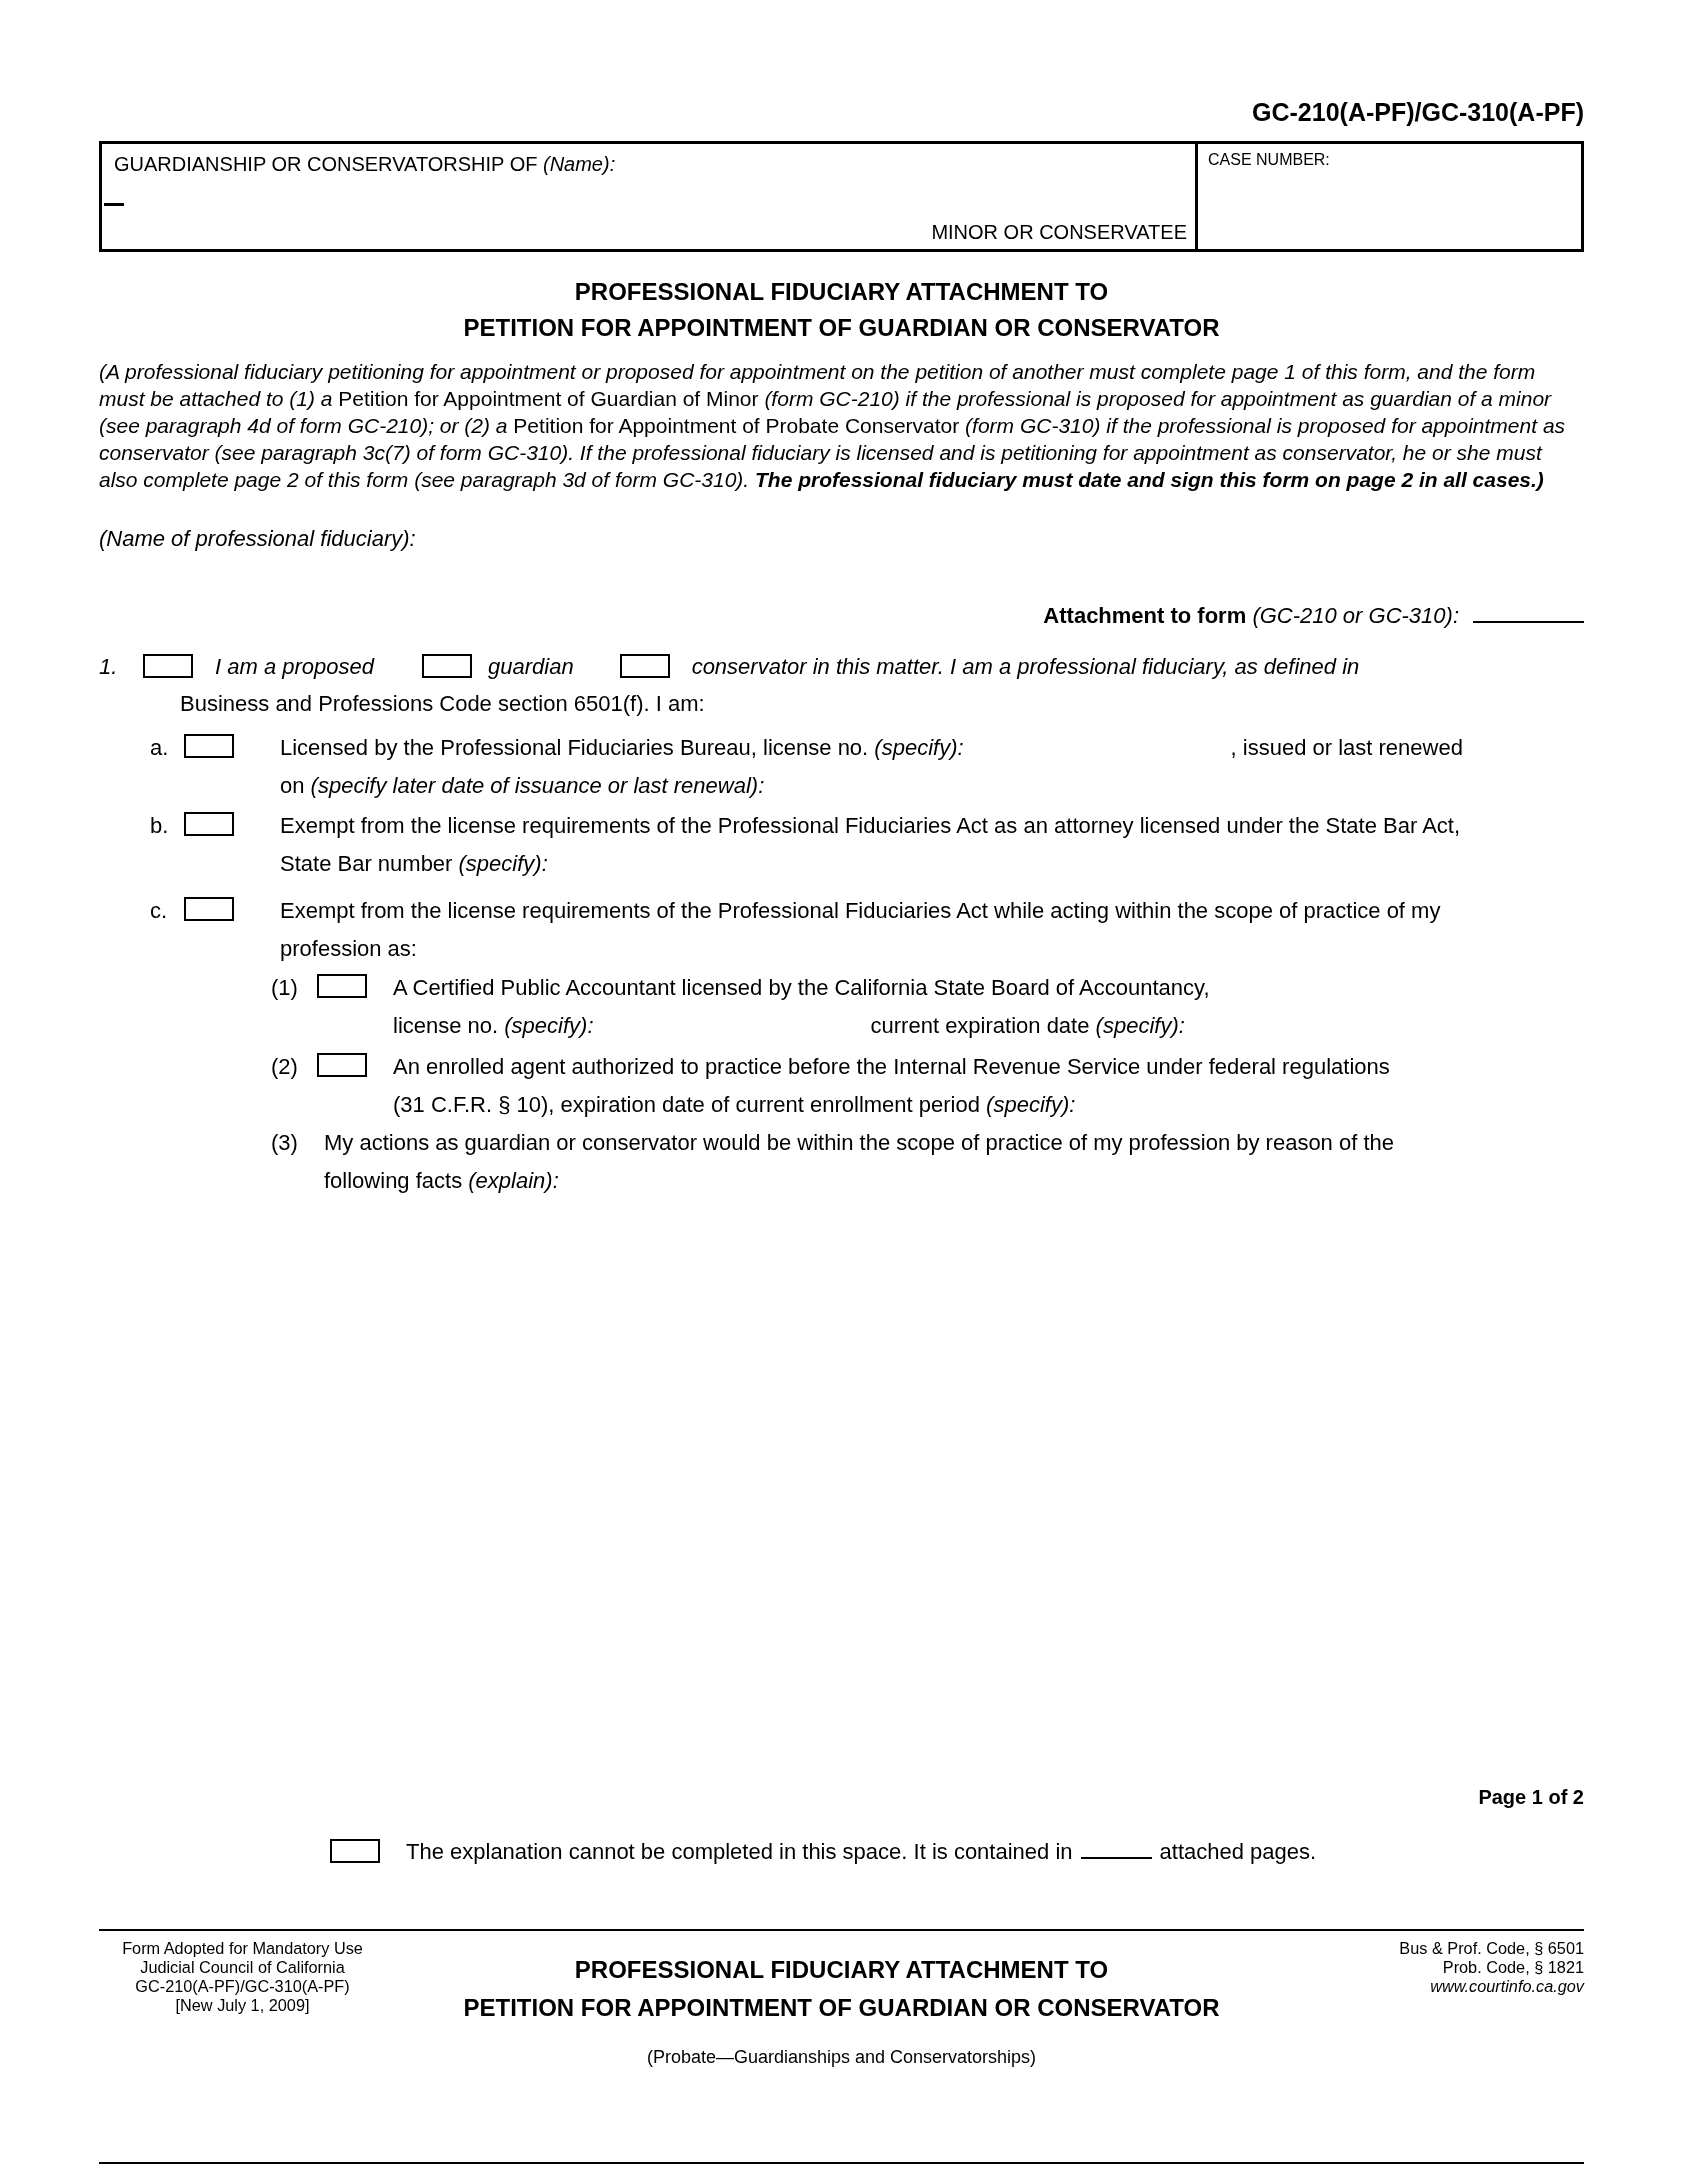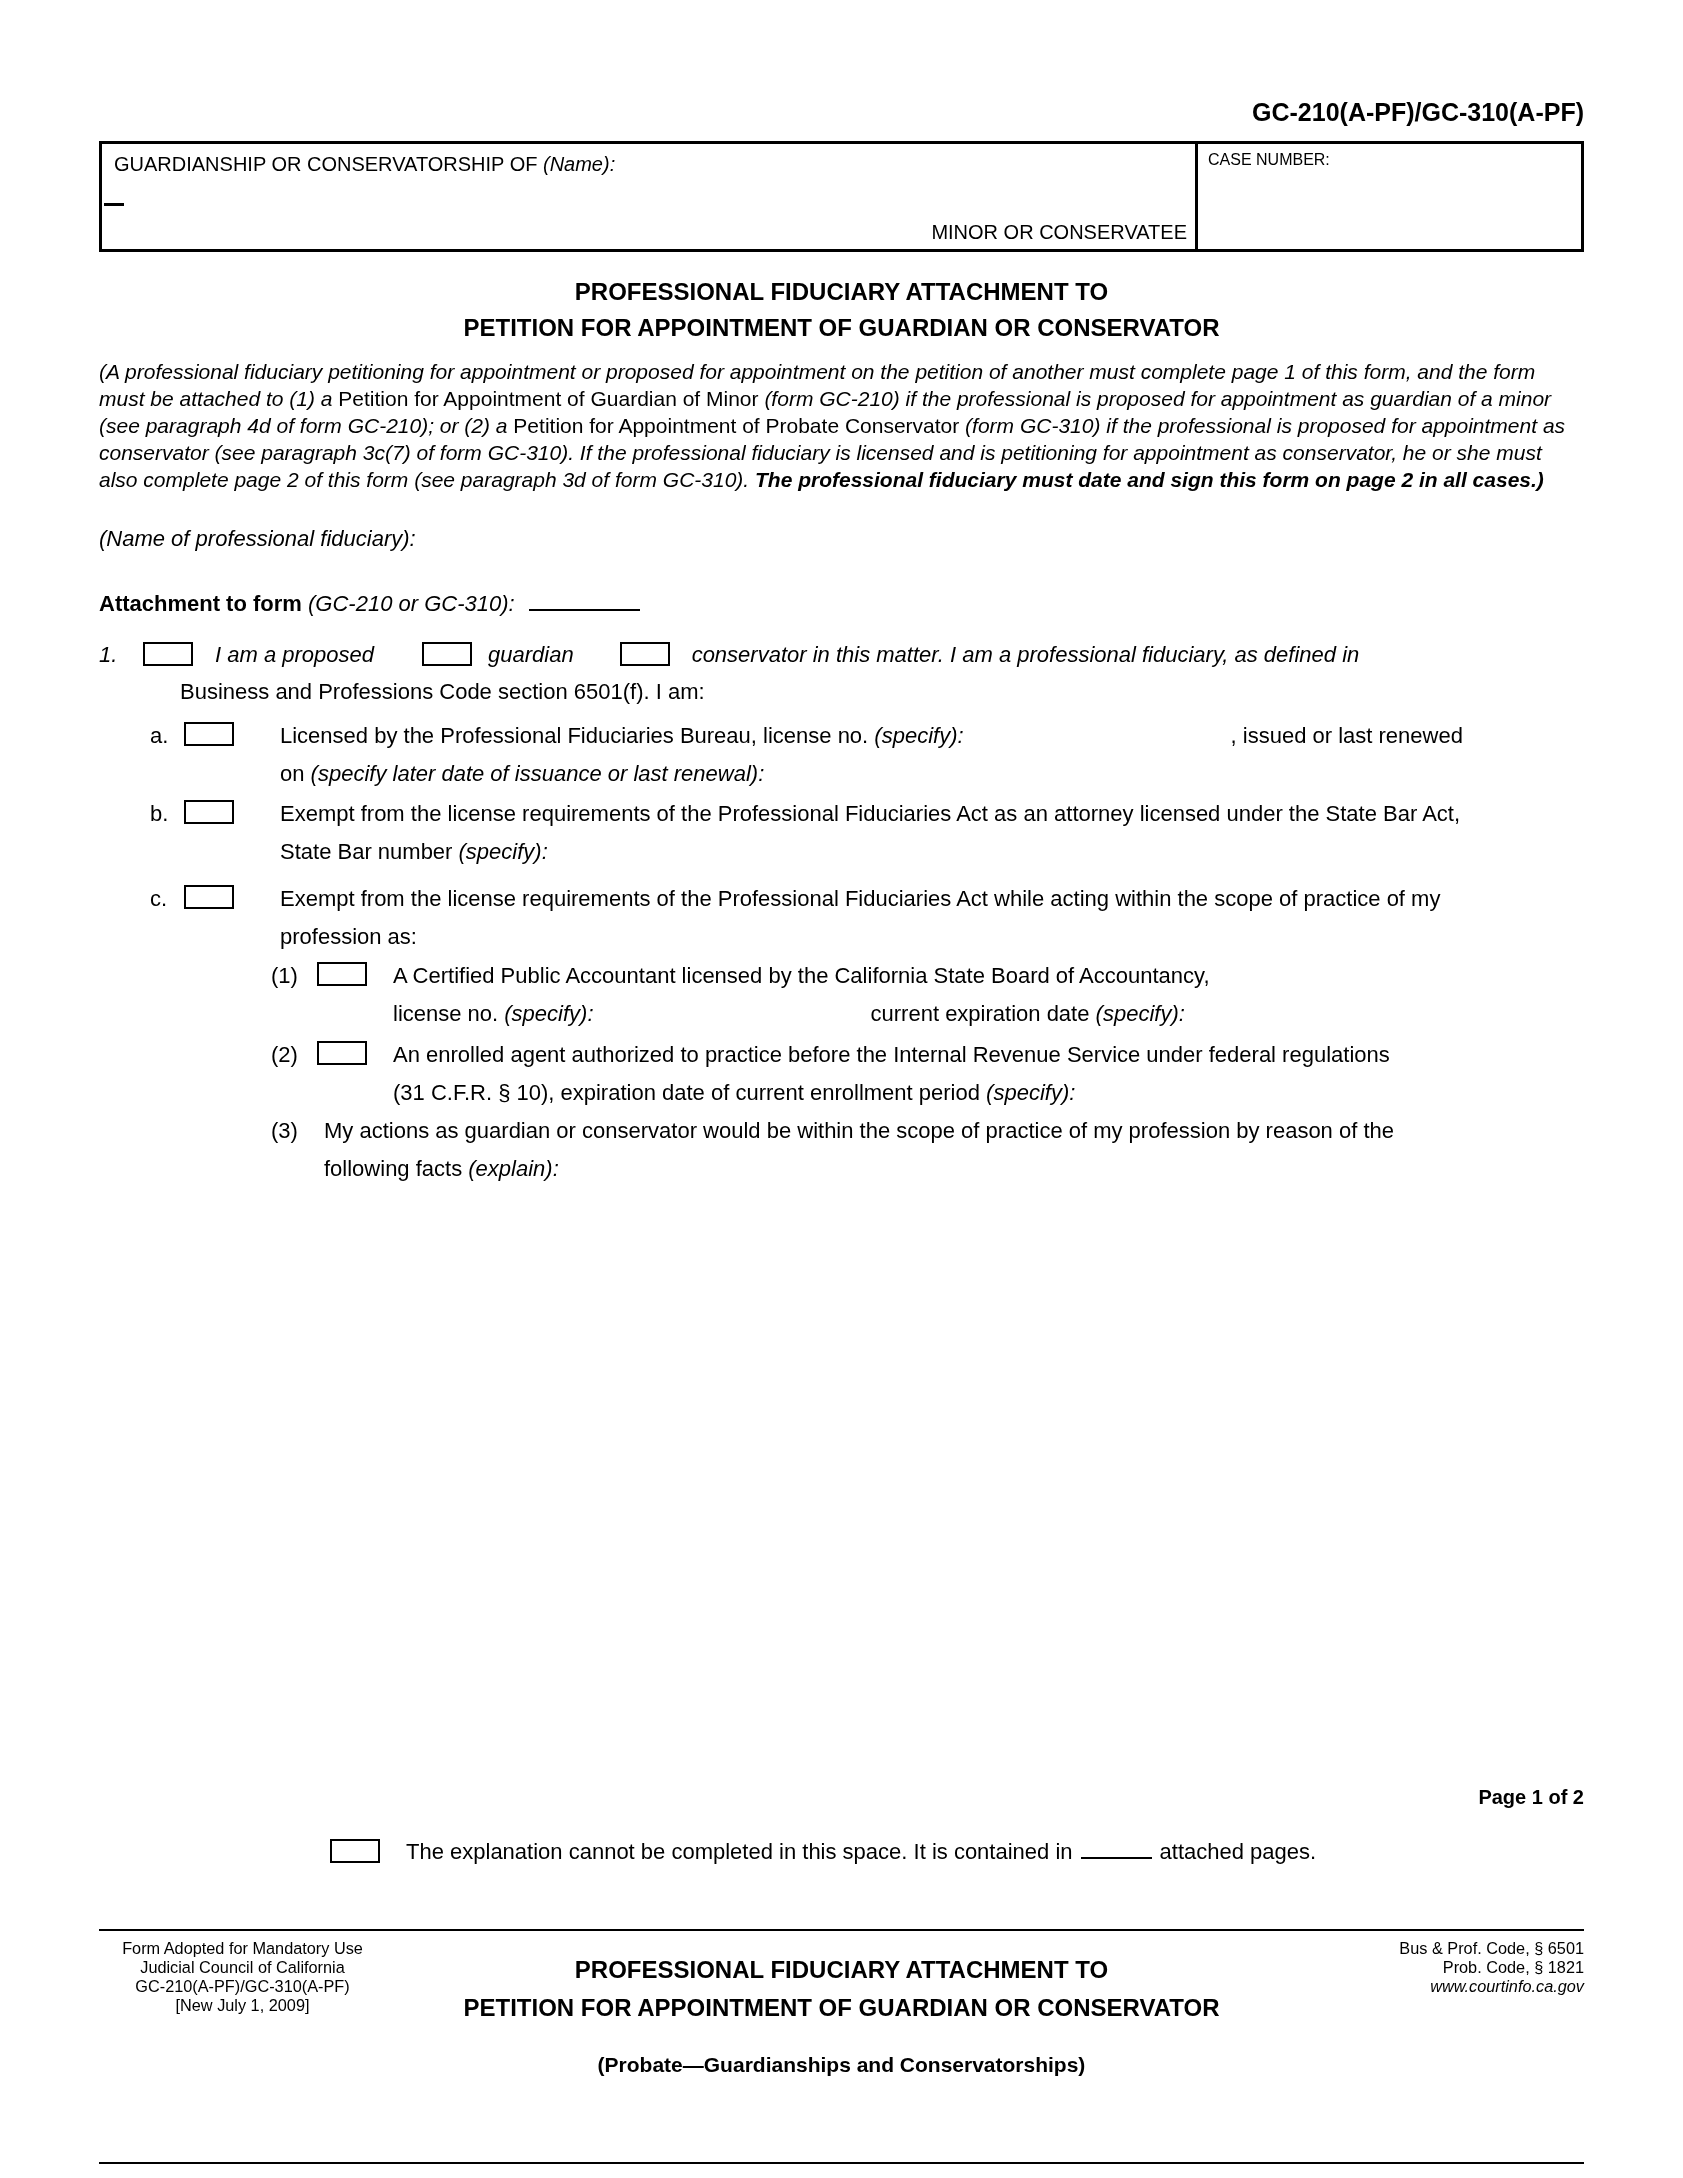--- a/index.html
+++ b/index.html
@@ -26,21 +26,21 @@
   .case-label { font-size:16px; line-height:19px; }
   .case-fill { position:absolute; left:6px; top:30px; right:6px; bottom:6px; }
 
   .title { margin-top:22px; text-align:center; font-weight:bold; font-size:24px; line-height:36px; }
 
   .intro { margin-top:12px; font-style:italic; font-size:21px; line-height:27px; }
   .intro .bi { font-weight:bold; }
 
   .fid-name { margin-top:32px; font-style:italic; }
 
-  .attach-line { margin-top:36px; text-align:left; }
+  .attach-line { margin-top:48px; text-align:right; }
   .blank { display:inline-block; border-bottom:2px solid #000; height:22px; vertical-align:baseline; }
   .attach-blank { width:111px; margin-left:14px; }
 
   .cb { display:inline-block; width:50px; height:24px; border:2.5px solid #000; background:#fff; vertical-align:-4px; flex:none; }
   .gap { display:inline-block; }
   .g270 { width:267px; }
   .g280 { width:277px; }
 
   .item1 { margin-top:23px; white-space:nowrap;font-style:italic; }
   .inum { display:inline-block; width:44px; }
@@ -70,21 +70,21 @@
   .pages-blank { width:71px; margin:0 8px; }
 
   .page-label { position:absolute; top:1783px; right:99px; font-weight:bold; font-size:20px; }
 
   .footer { position:absolute; left:99px; top:1929px; width:1485px; }
   .footer-rule { border-top:2.5px solid #000; }
   .footer-cols { display:flex; margin-top:8px; }
   .f-left { width:287px; text-align:center; font-size:16.3px; line-height:19px; }
   .f-center { flex:1; text-align:center; margin-top:12px; }
   .f-center .t1, .f-center .t2 { font-weight:bold; font-size:24px; line-height:38px; }
-  .f-center .t3 { font-weight:bold; font-size:21px; margin-top:24px; }
+  .f-center .t3 { font-weight:normal; font-size:18px; margin-top:16px; }
   .f-right { width:287px; text-align:right; font-size:16.3px; line-height:19px; }
   .f-right .www { font-style:italic; }
 
   .bottom-rule { position:absolute; left:99px; top:2162px; width:1485px; border-top:2px solid #000; }
 </style>
 </head>
 <body>
 
 <div class="page">
   <div class="content">

